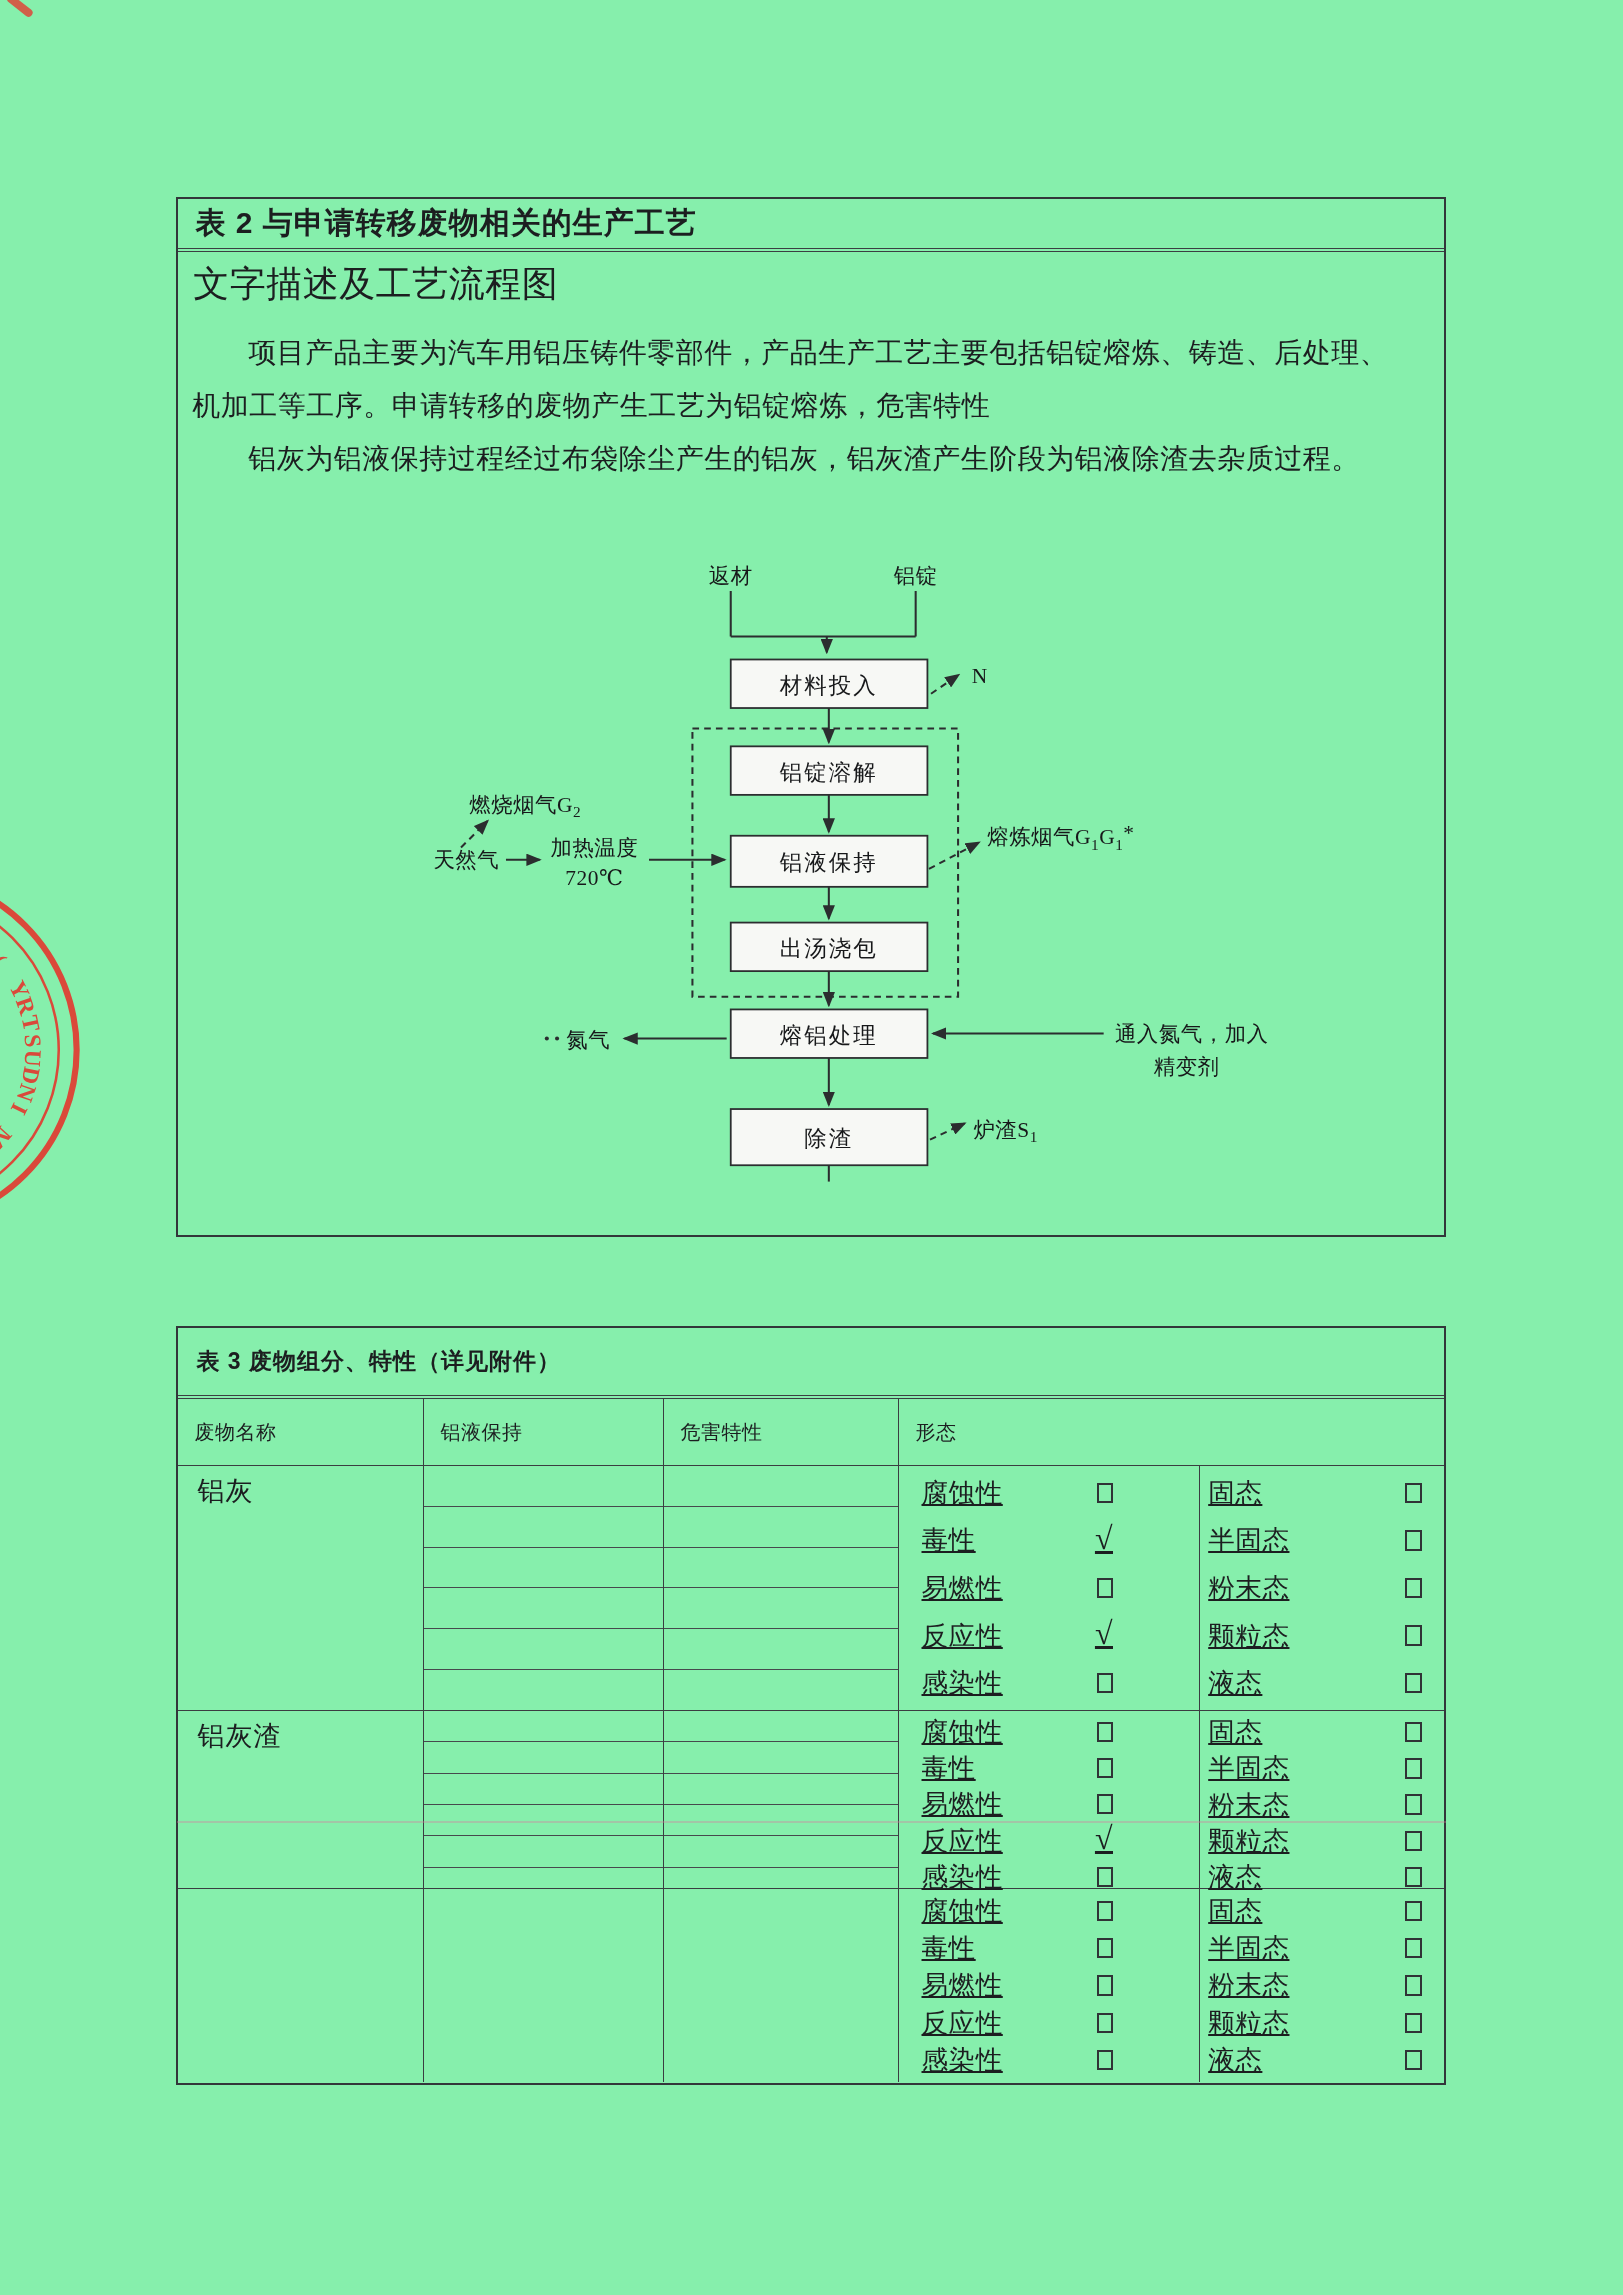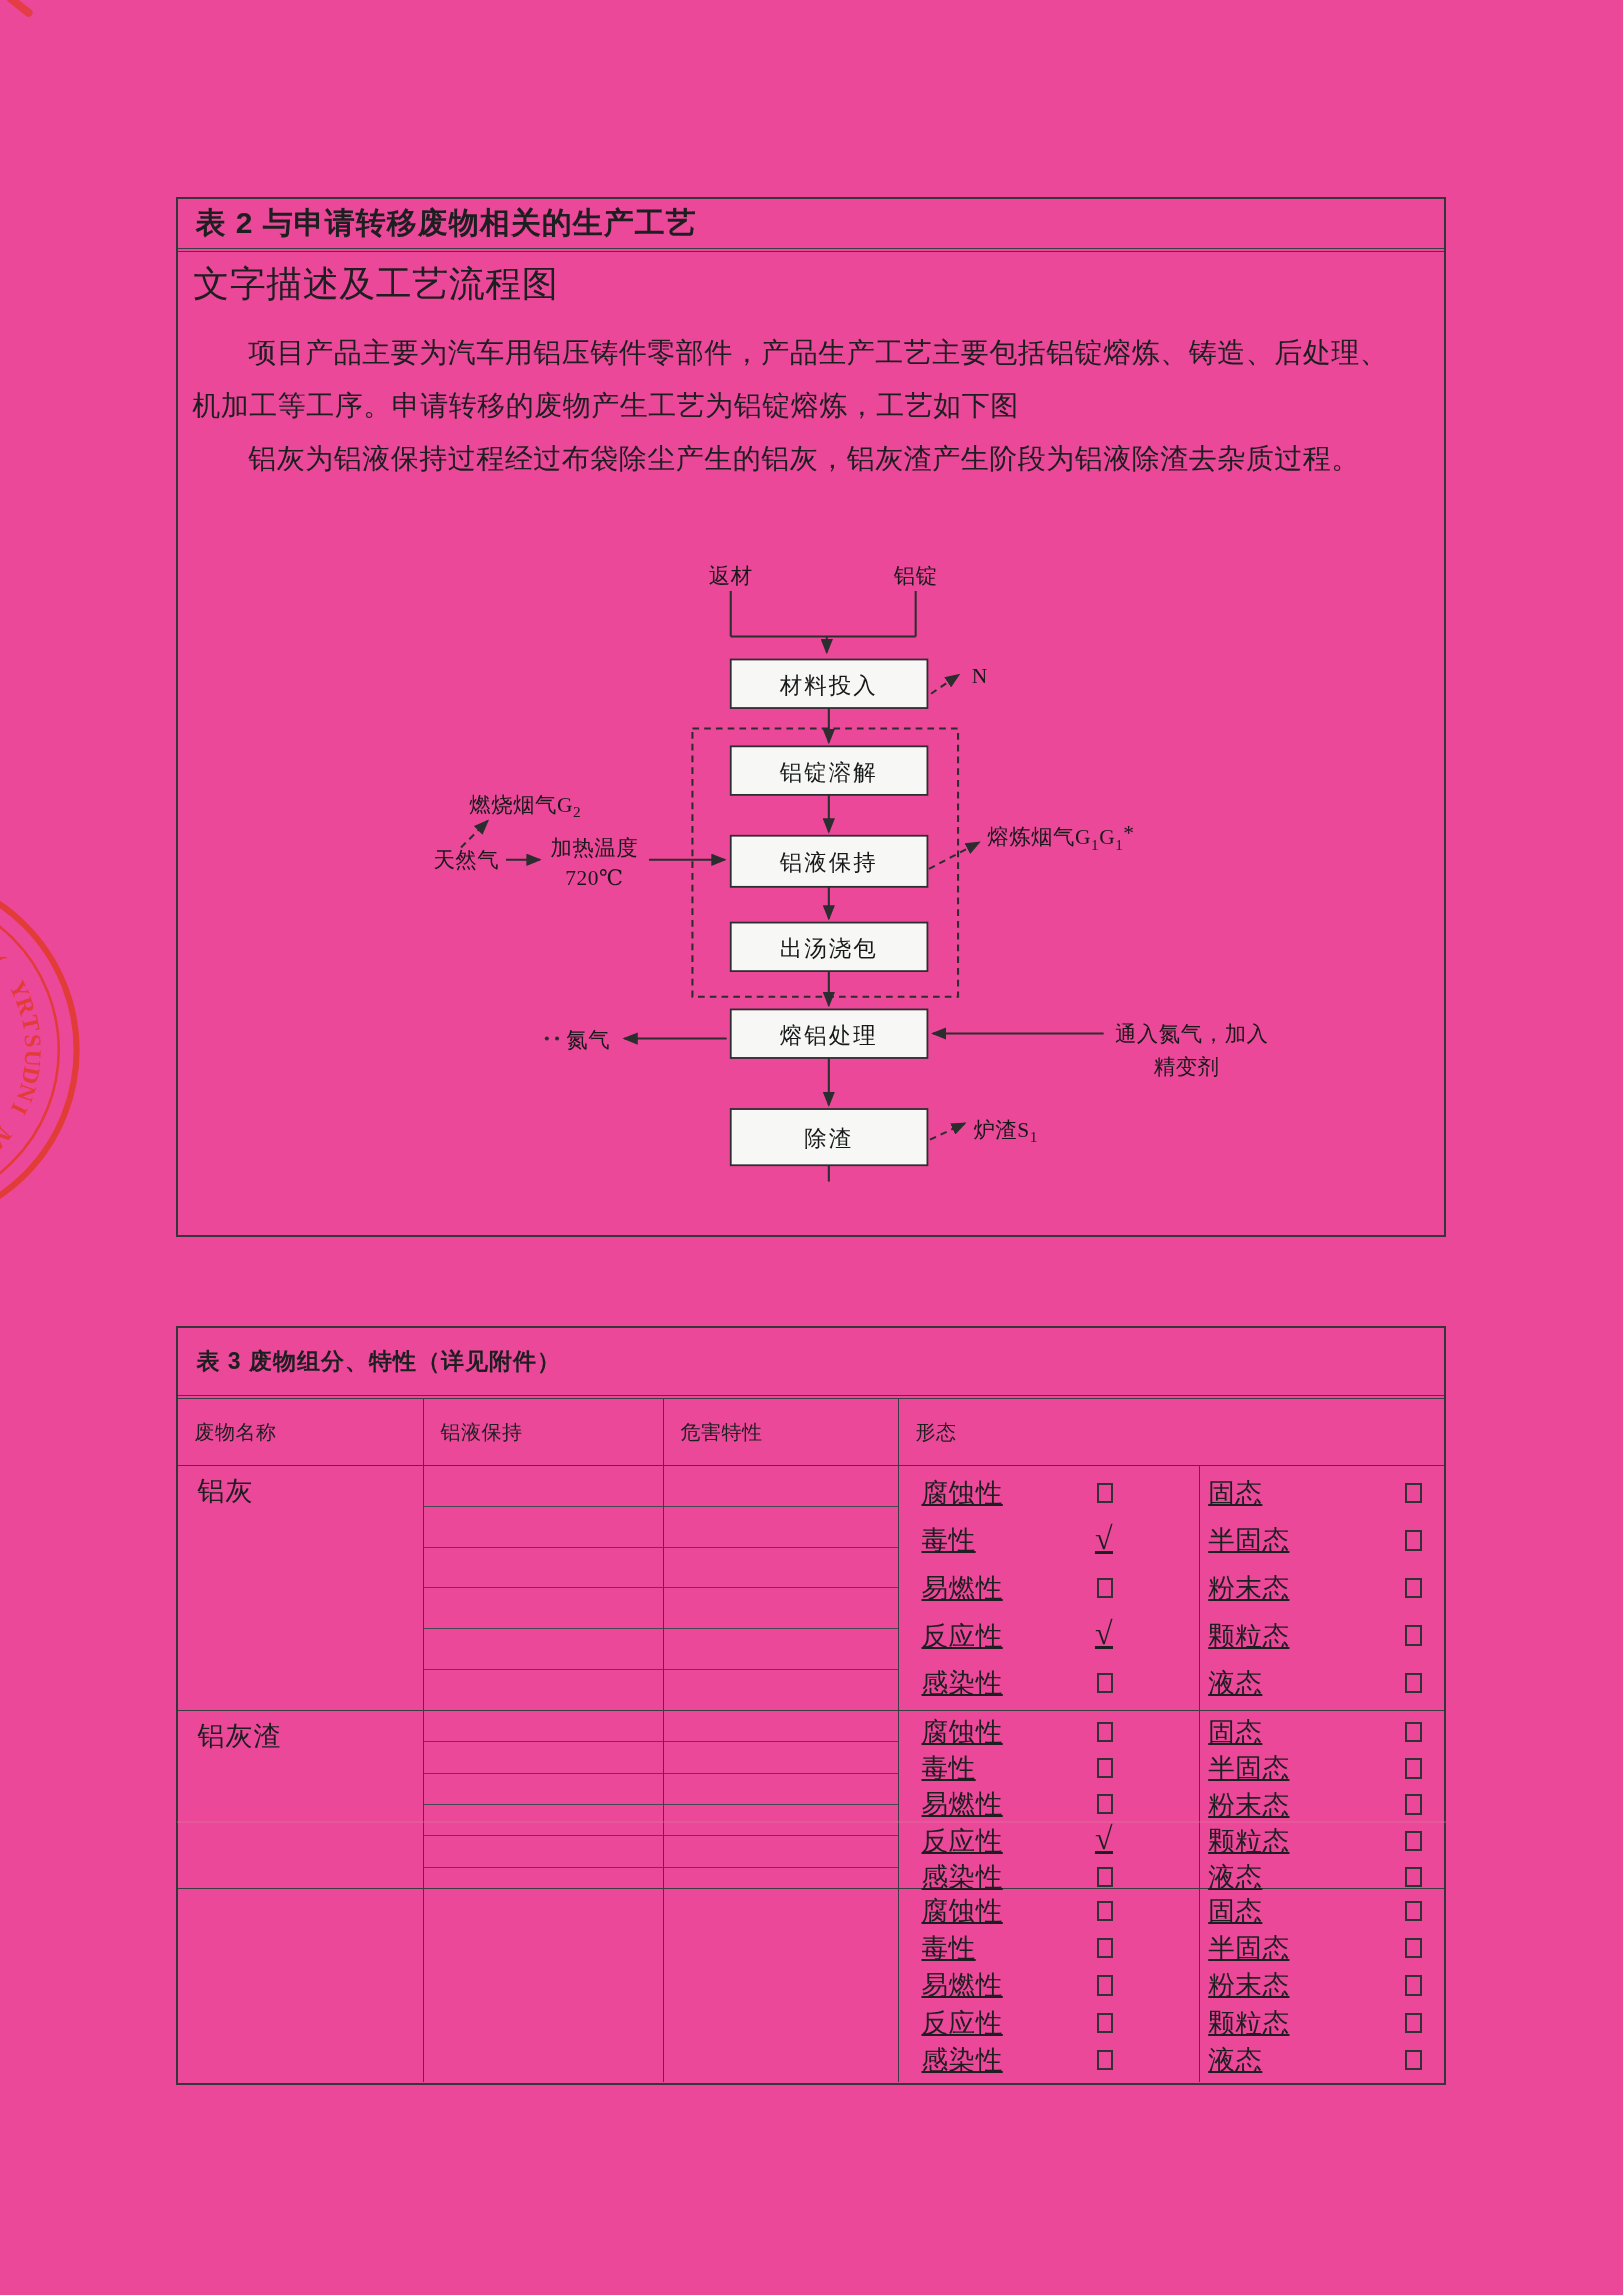--- a/index.html
+++ b/index.html
@@ -1,16 +1,16 @@
 <!DOCTYPE html>
 <html style="font-size:8.2px"><head>
 <meta charset="utf-8">
 <style>
   html,body{margin:0;padding:0;background:#e8eae6;}
-  .page{position:relative;width:1623px;height:2295px;background:#ec4899;overflow:hidden;
+  .page{position:relative;width:1623px;height:2295px;background:#86efac;overflow:hidden;
         font-family:"Liberation Serif","DejaVu Serif",serif;color:#1c1e20;}
 
   
   .tbl2{position:absolute;left:176px;top:197px;width:1270px;height:1040px;
         border:2px solid #33363a;box-sizing:border-box;}
   .tbl2-title{height:49px;border-bottom:4.1px double #3b3e42;display:flex;align-items:center;
         padding-left:17.4px;font-family:"Liberation Sans","DejaVu Sans",sans-serif;
         font-weight:bold;font-size:30px;letter-spacing:1px;}
   .tbl2-sub{margin:8.2px 0 0 15.3px;font-size:36px;letter-spacing:0.5px;}
   .tbl2-paras{margin:16.4px 14.3px 0 14.3px;}
@@ -70,21 +70,21 @@
 
 <div class="page">
 
   <div class="red-mark"></div>
 
   <section class="tbl2">
     <div class="tbl2-title">表 2  与申请转移废物相关的生产工艺</div>
     <div class="tbl2-sub">文字描述及工艺流程图</div>
     <div class="tbl2-paras">
       <div class="p-line indent">项目产品主要为汽车用铝压铸件零部件，产品生产工艺主要包括铝锭熔炼、铸造、后处理、</div>
-      <div class="p-line">机加工等工序。申请转移的废物产生工艺为铝锭熔炼，工艺如下图</div>
+      <div class="p-line">机加工等工序。申请转移的废物产生工艺为铝锭熔炼，危害特性</div>
       <div class="p-line indent">铝灰为铝液保持过程经过布袋除尘产生的铝灰，铝灰渣产生阶段为铝液除渣去杂质过程。</div>
     </div>
   </section>
 
   <svg class="flow" viewBox="0 0 1800 1290">
     <defs>
       <marker id="ah" markerUnits="userSpaceOnUse" markerWidth="30" markerHeight="24" refX="26" refY="12" orient="auto">
         <path d="M0,0 L30,12 L0,24 z" fill="#2b2d2f"></path>
       </marker>
     </defs>

